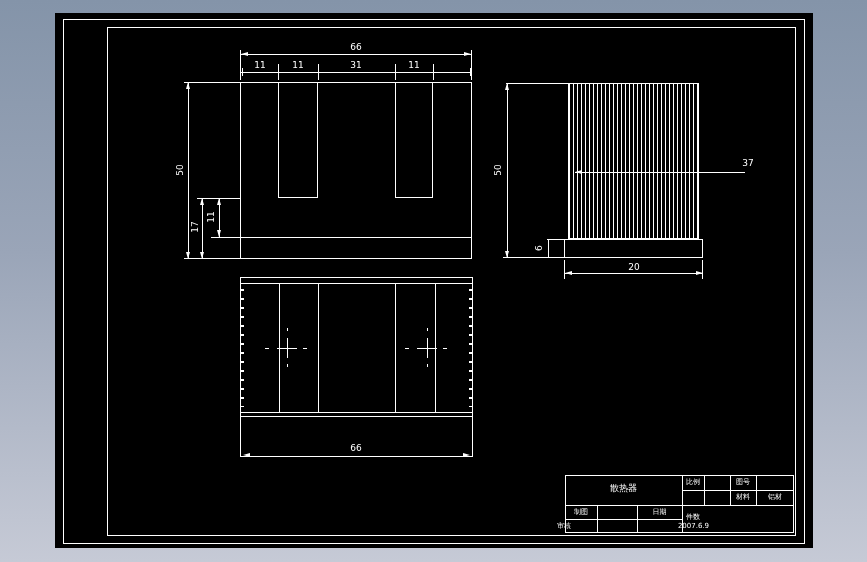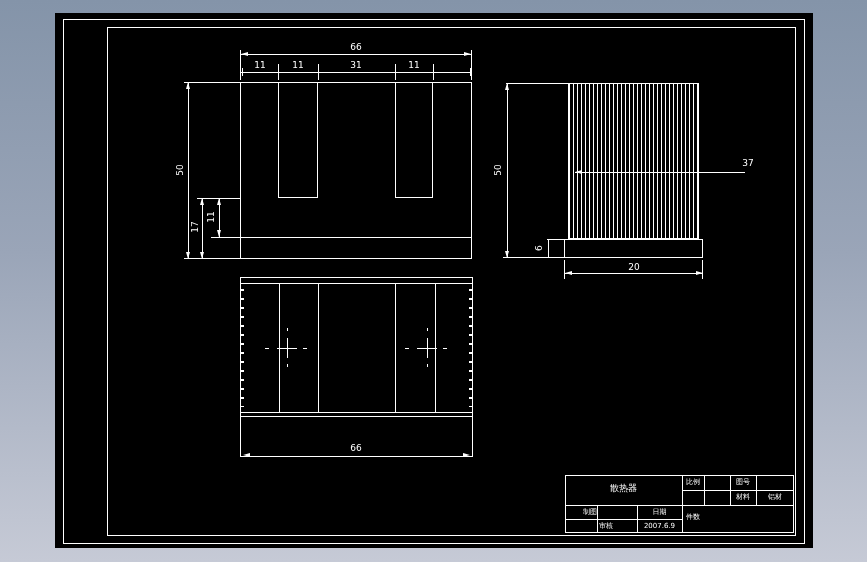--- a/index.html
+++ b/index.html
@@ -149,16 +149,16 @@
 <div class="abs vline" style="left:597px;top:505px;height:28px;"></div>
 <div class="abs vline" style="left:637px;top:505px;height:28px;"></div>
 <div class="abs hline" style="left:565px;top:519px;width:117px;"></div>
 
 <div class="abs tbtext" style="left:565px;top:484px;width:117px;font-size:9px;">散热器</div>
 <div class="abs tbtext" style="left:682px;top:478px;width:22px;">比例</div>
 <div class="abs tbtext" style="left:730px;top:478px;width:26px;">图号</div>
 <div class="abs tbtext" style="left:682px;top:513px;width:22px;">件数</div>
 <div class="abs tbtext" style="left:730px;top:493px;width:26px;">材料</div>
 <div class="abs tbtext" style="left:756px;top:493px;width:38px;">铝材</div>
-<div class="abs tbtext" style="left:565px;top:508px;width:32px;text-align:right;">制图</div>
+<div class="abs tbtext" style="left:565px;top:508px;width:32px;">制图</div>
 <div class="abs tbtext" style="left:637px;top:508px;width:45px;">日期</div>
-<div class="abs tbtext" style="left:590px;top:522px;width:32px;">审核</div>
-<div class="abs tbtext" style="left:637px;top:522px;width:45px;">2007.6.9</div>
+<div class="abs tbtext" style="left:548px;top:522px;width:32px;">审核</div>
+<div class="abs tbtext" style="left:637px;top:522px;width:45px;padding-left:34px;">2007.6.9</div>
 
 </body></html>

